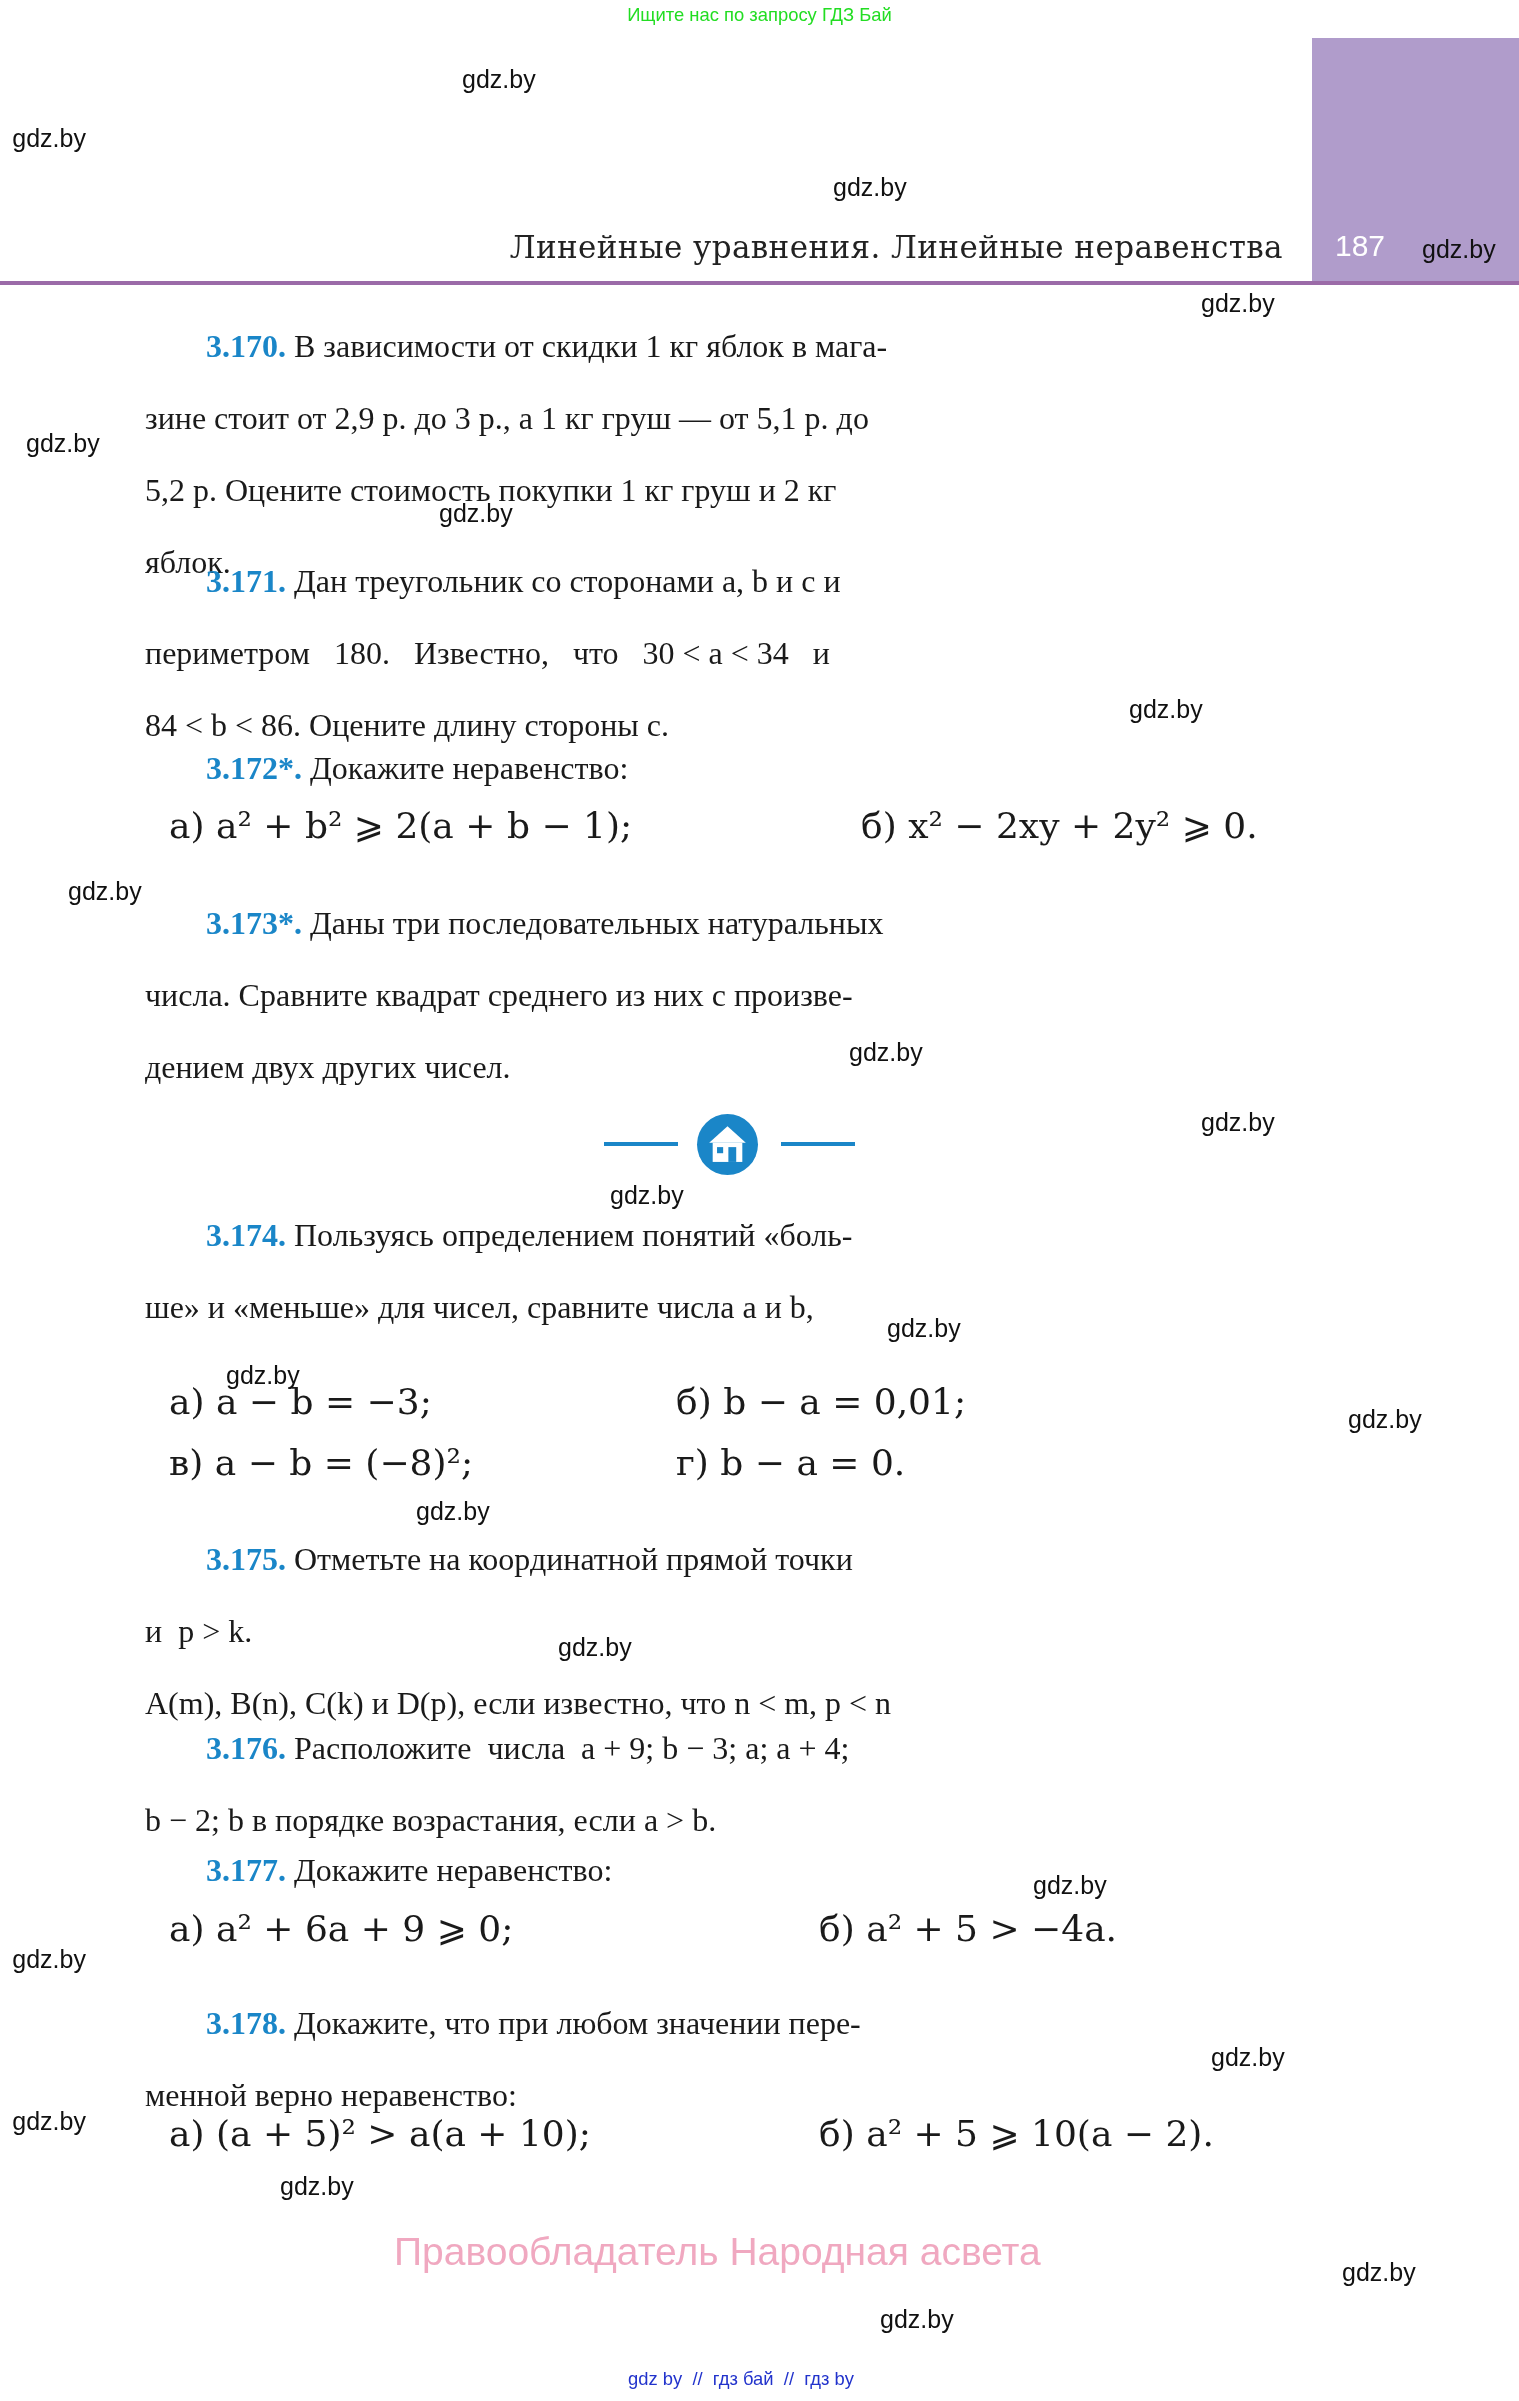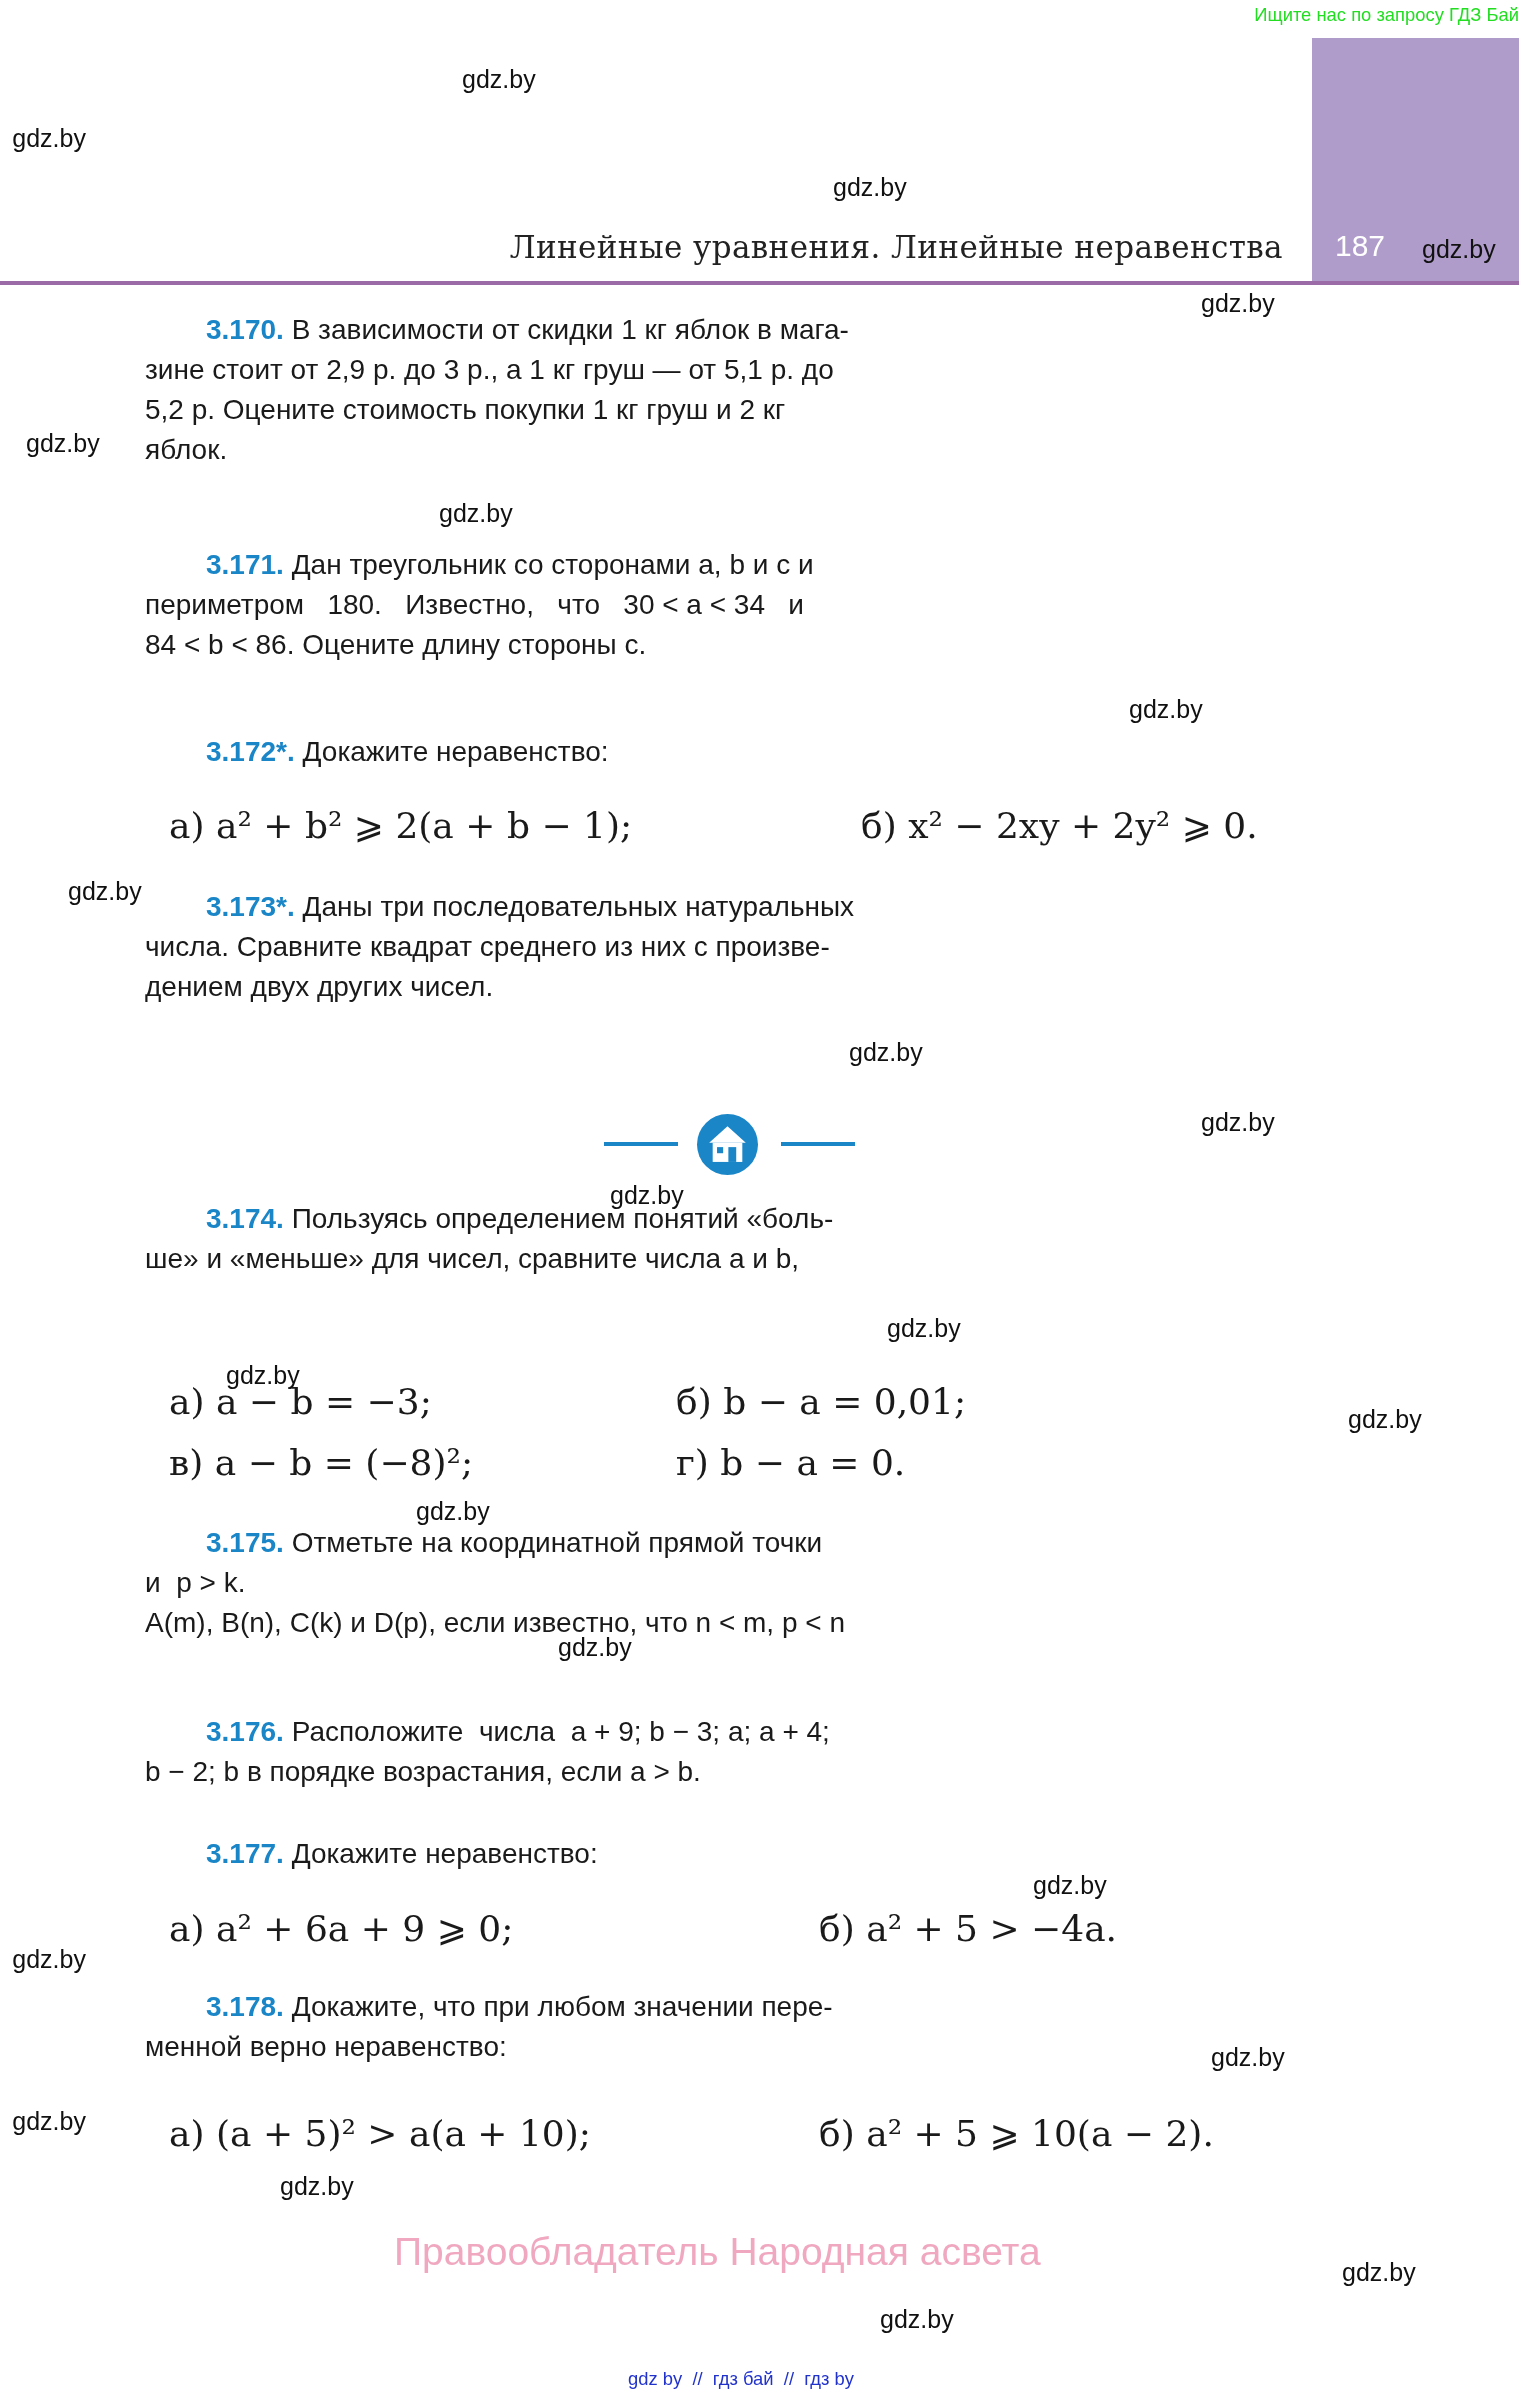--- a/index.html
+++ b/index.html
@@ -1,32 +1,32 @@
 <!DOCTYPE html>
 <html style="font-size:14px"><head>
 <meta charset="utf-8">
 <style>
   html, body { margin: 0; padding: 0; background: #ffffff; }
   body { width: 1519px; height: 2401px; position: relative; overflow: hidden; }
   .page { position: absolute; left: 0; top: 0; width: 1519px; height: 2401px; }
 
-  .top-banner { position: absolute; top: 3.5px; left: 0; width: 1519px; text-align: right;
+  .top-banner { position: absolute; top: 3.5px; left: 0; width: 1519px; text-align: center;
     font-family: "Liberation Sans", sans-serif; font-size: 18.4px; color: #22dd22; }
 
   .purple-tab { position: absolute; left: 1312px; top: 38px; width: 207px; height: 245px; background: #b09ccb; }
   .page-num { position: absolute; left: 1335px; top: 229px; font-family: "Liberation Sans", sans-serif;
     font-weight: normal; font-size: 30px; color: #ffffff; }
   .header-rule { position: absolute; left: 0; top: 281px; width: 1519px; height: 3.5px; background: #9b6ba8; }
   .running-title { position: absolute; right: 236px; top: 229px; font-family: "DejaVu Serif", serif;
     font-size: 31px; color: #222; letter-spacing: 0.4px; }
 
   .wm { position: absolute; font-family: "Liberation Sans", sans-serif; font-size: 25px; color: #111; }
 
-  .body-text { position: absolute; left: 145px; width: 1167px; font-family: Liberation Sans, sans-serif;
-    font-size: 28px; line-height: 40px; color: #1a1a1a; text-align: justify; }
+  .body-text { position: absolute; left: 145px; width: 1167px; font-family: Liberation Serif, serif;
+    font-size: 32px; line-height: 72px; color: #1a1a1a; text-align: justify; }
   .body-text .line { display: block; white-space: nowrap; }
   .num { color: #1a86c8; font-weight: bold; }
   .indent { padding-left: 61px; }
 
   .row2 { position: absolute; left: 145px; font-family: "DejaVu Serif", serif; font-size: 36px; color: #1a1a1a; white-space: nowrap; margin-left: 24px; }
 
   .divider { position: absolute; top: 1110px; left: 604px; width: 254px; height: 68px; }
   .divider .bar { position: absolute; top: 32px; width: 74px; height: 4.4px; background: #1a86c8; }
   .divider .circle { position: absolute; left: 93px; top: 3.5px; width: 61px; height: 61px; border-radius: 50%; background: #1a86c8; }
 

